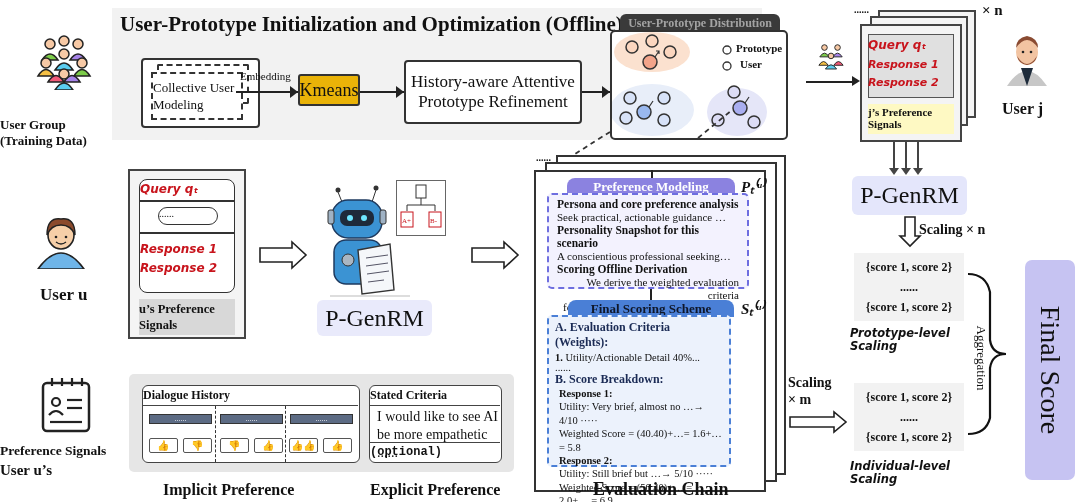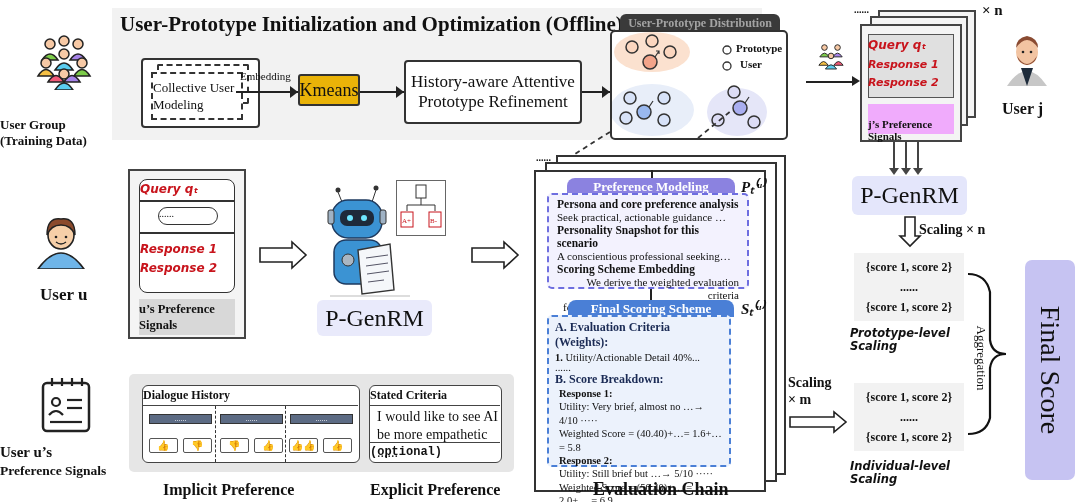--- a/index.html
+++ b/index.html
@@ -32,21 +32,21 @@
 
   
   #u-signals { left: 128px; top: 169px; width: 118px; height: 170px; border: 2px solid #444; background: #f4f4f4; }
   #u-inner { position:absolute; left: 9px; top: 8px; width: 96px; height: 114px; border: 1.5px solid #333; border-radius: 8px; background: #fff; }
   #pgen-mid { left: 317px; top: 300px; width: 115px; height: 36px; background: #e9eafb; border-radius: 6px; font-size: 24px; display:flex; align-items:center; justify-content:center; }
 
   
   .evalcard { background: #fff; border: 2px solid #333; }
   #pm-tab { left: 567px; top: 178px; width: 168px; height: 17px; background: #8b82e0; color: #fff; border-radius: 8px 8px 0 0; font-size: 13px; font-weight: bold; display:flex; align-items:center; justify-content:center; }
   #pm-box { left: 547px; top: 193px; width: 202px; height: 96px; border: 2px dashed #6e6ee0; border-radius: 5px; background: #f3f2fe; font-size: 11px; padding: 3px 8px; line-height: 1.15; }
-  #fs-tab { left: 568px; top: 300px; width: 166px; height: 17px; background: #4a7fd6; color: #ffffff; border-radius: 8px 8px 0 0; font-size: 13px; font-weight: bold; display:flex; align-items:center; justify-content:center; }
+  #fs-tab { left: 568px; top: 300px; width: 166px; height: 17px; background: #4a7fd6; color: #0f172a; border-radius: 8px 8px 0 0; font-size: 13px; font-weight: bold; display:flex; align-items:center; justify-content:center; }
   #fs-box { left: 547px; top: 315px; width: 184px; height: 152px; border: 2px dashed #4a7fd6; border-radius: 5px; background: #ecf2fc; font-size: 10.5px; padding: 3px 6px; line-height: 1.28; }
 
   
   #sig-panel { left: 129px; top: 374px; width: 385px; height: 98px; background: #e6e6e6; border-radius: 5px; }
   #dh-box { left: 142px; top: 385px; width: 218px; height: 78px; background: #fff; border: 1.5px solid #444; border-radius: 6px; }
   #sc-box { left: 369px; top: 385px; width: 133px; height: 78px; background: #fff; border: 1.5px solid #444; border-radius: 6px; }
   .bubble { position:absolute; width: 63px; height: 10px; background: #5c6b84; border: 1px solid #333; color: #fff; font-size: 8px; line-height: 8px; text-align:center; }
   .thumb { position:absolute; width: 29px; height: 15px; border: 1px solid #555; border-radius: 2px; background:#fff; font-size: 10px; text-align:center; line-height: 13px; }
 
   .caption { font-size: 16px; font-weight: bold; }
@@ -138,21 +138,21 @@
 
 <div class="abs" style="left:854px;top:4px;font-size:10px;font-weight:bold;">......</div>
 <div class="abs" style="left:982px;top:2px;font-size:15px;font-weight:bold;">× n</div>
 <div class="abs card" style="left:878px;top:10px;width:98px;height:108px;"></div>
 <div class="abs card" style="left:870px;top:16px;width:98px;height:110px;"></div>
 <div class="abs card" style="left:860px;top:24px;width:102px;height:118px;">
   <div class="abs" style="left:6px;top:8px;width:86px;height:64px;background:#e0e0e0;border:1.5px solid #555;"></div>
   <div class="abs red center" style="left:6px;top:12px;width:86px;font-size:12px;">Query qₜ</div>
   <div class="abs red center" style="left:6px;top:32px;width:86px;font-size:11px;">Response 1</div>
   <div class="abs red center" style="left:6px;top:50px;width:86px;font-size:11px;">Response 2</div>
-  <div class="abs bold center" style="left:6px;top:78px;width:86px;height:30px;background:#f0abfc;font-size:11px;line-height:1.1;padding-top:14px;">j’s Preference Signals</div>
+  <div class="abs bold center" style="left:6px;top:78px;width:86px;height:30px;background:#fef9c3;font-size:11px;line-height:1.1;padding-top:2px;">j’s Preference Signals</div>
 </div>
 
 <div class="abs" style="left:817px;top:40px;width:28px;height:30px;">
   <svg width="28" height="30" viewBox="0 0 60 60">
     <circle cx="16" cy="14" r="6" fill="#f7c9a5" stroke="#222" stroke-width="2"></circle>
       <circle cx="44" cy="14" r="6" fill="#f7c9a5" stroke="#222" stroke-width="2"></circle>
     <path d="M6 34 q10 -16 20 0 z" fill="#7ccc49" stroke="#222" stroke-width="2"></path>
       <path d="M34 34 q10 -16 20 0 z" fill="#a683e8" stroke="#222" stroke-width="2"></path>
     <circle cx="30" cy="32" r="6" fill="#f7c9a5" stroke="#222" stroke-width="2"></circle>
     <path d="M4 52 q10 -16 20 0 z" fill="#f5c044" stroke="#222" stroke-width="2"></path>
@@ -299,21 +299,21 @@
 <div class="abs" style="left:651px;top:170px;width:2px;height:9px;background:#222;"></div>
 <div class="abs" style="left:650px;top:289px;width:2px;height:12px;background:#222;"></div>
 
 <div class="abs" id="pm-tab">Preference Modeling</div>
 <div class="abs bold" style="left:741px;top:176px;font-size:15px;font-style:italic;">Pₜ⁽ᵘ⁾</div>
 <div class="abs" id="pm-box">
   <div class="bold center" style="font-size:11.5px;">Persona and core preference analysis</div>
   <div class="center">Seek practical, actionable guidance …</div>
   <div class="bold center" style="font-size:11.5px;">Personality Snapshot for this scenario</div>
   <div class="center">A conscientious professional seeking…</div>
-  <div class="bold" style="font-size:11.5px;">Scoring Scheme Embedding</div>
+  <div class="bold" style="font-size:11.5px;">Scoring Offline Derivation</div>
   <div style="padding-left:8px;text-align:right;">We derive the weighted evaluation criteria</div>
   <div style="padding-left:6px;"><span>for </span><b>the current scenario</b><span>: ······</span></div>
 </div>
 
 <div class="abs" id="fs-tab">Final Scoring Scheme</div>
 <div class="abs bold" style="left:741px;top:298px;font-size:15px;font-style:italic;">Sₜ⁽ᵘ⁾</div>
 <div class="abs" id="fs-box">
   <div class="bold" style="font-size:12px;color:#1b2b55;">A. Evaluation Criteria (Weights):</div>
   <div><b>1.</b> <span>Utility/Actionable Detail 40%...</span></div>
   <div class="center" style="line-height:0.7;">......</div>
@@ -339,22 +339,22 @@
         <path d="M42 3 v8"></path>
       <circle cx="16" cy="27" r="4"></circle>
         <path d="M9 40 q7 -8 14 0"></path>
       <path d="M27 25 h15"></path>
         <path d="M27 33 h15"></path>
         <path d="M10 47 h32"></path>
     </g>
   </svg>
 </div>
 <div class="abs bold center" style="left:0;top:442px;width:126px;font-size:13.5px;line-height:1.35;">
+  <div>Preference Signals</div>
   <div style="font-size:15px;">User u’s</div>
-  <div>Preference Signals</div>
 </div>
 
 <div class="abs" id="sig-panel"></div>
 <div class="abs" id="dh-box">
   <div class="abs bold center" style="left:0;top:2px;width:215px;font-size:12px;">Dialogue History</div>
   <div class="abs" style="left:0;top:19px;width:215px;height:1.3px;background:#444;"></div>
   <div class="abs" style="left:72px;top:20px;height:56px;border-left:1.5px dashed #333;"></div>
   <div class="abs" style="left:142px;top:20px;height:56px;border-left:1.5px dashed #333;"></div>
 
   <div class="bubble" style="left:6px;top:28px;">......</div>

